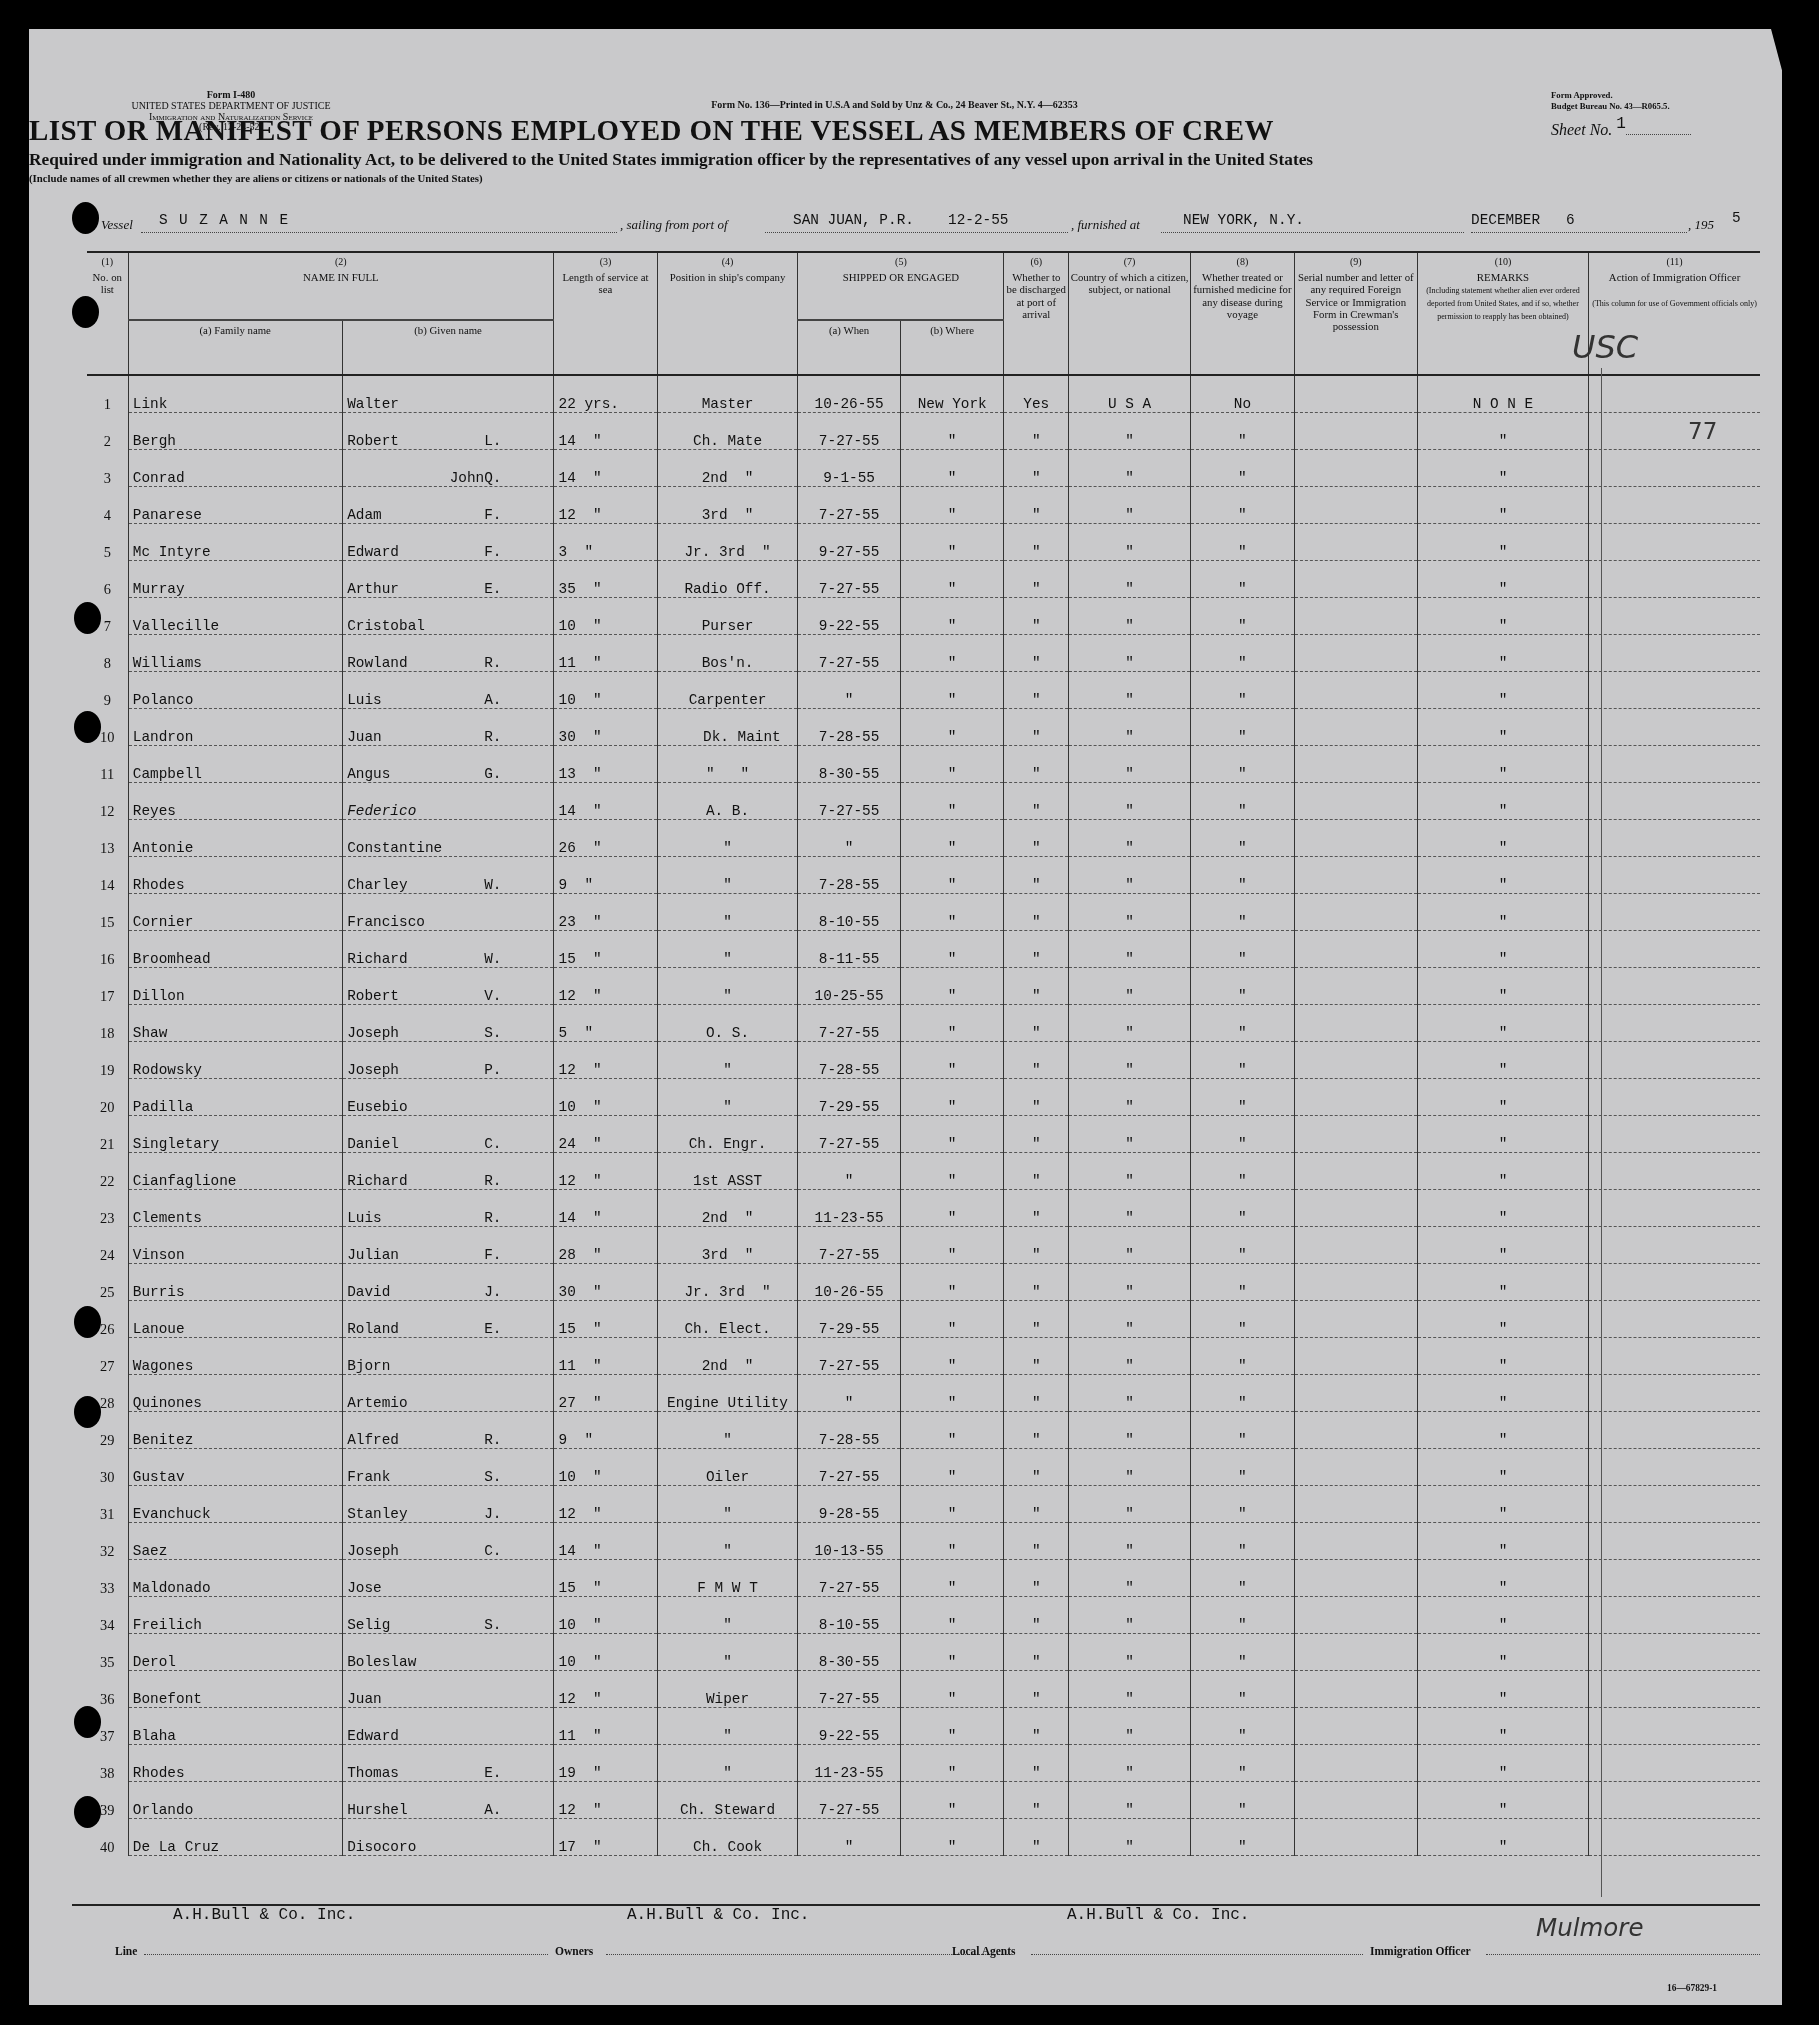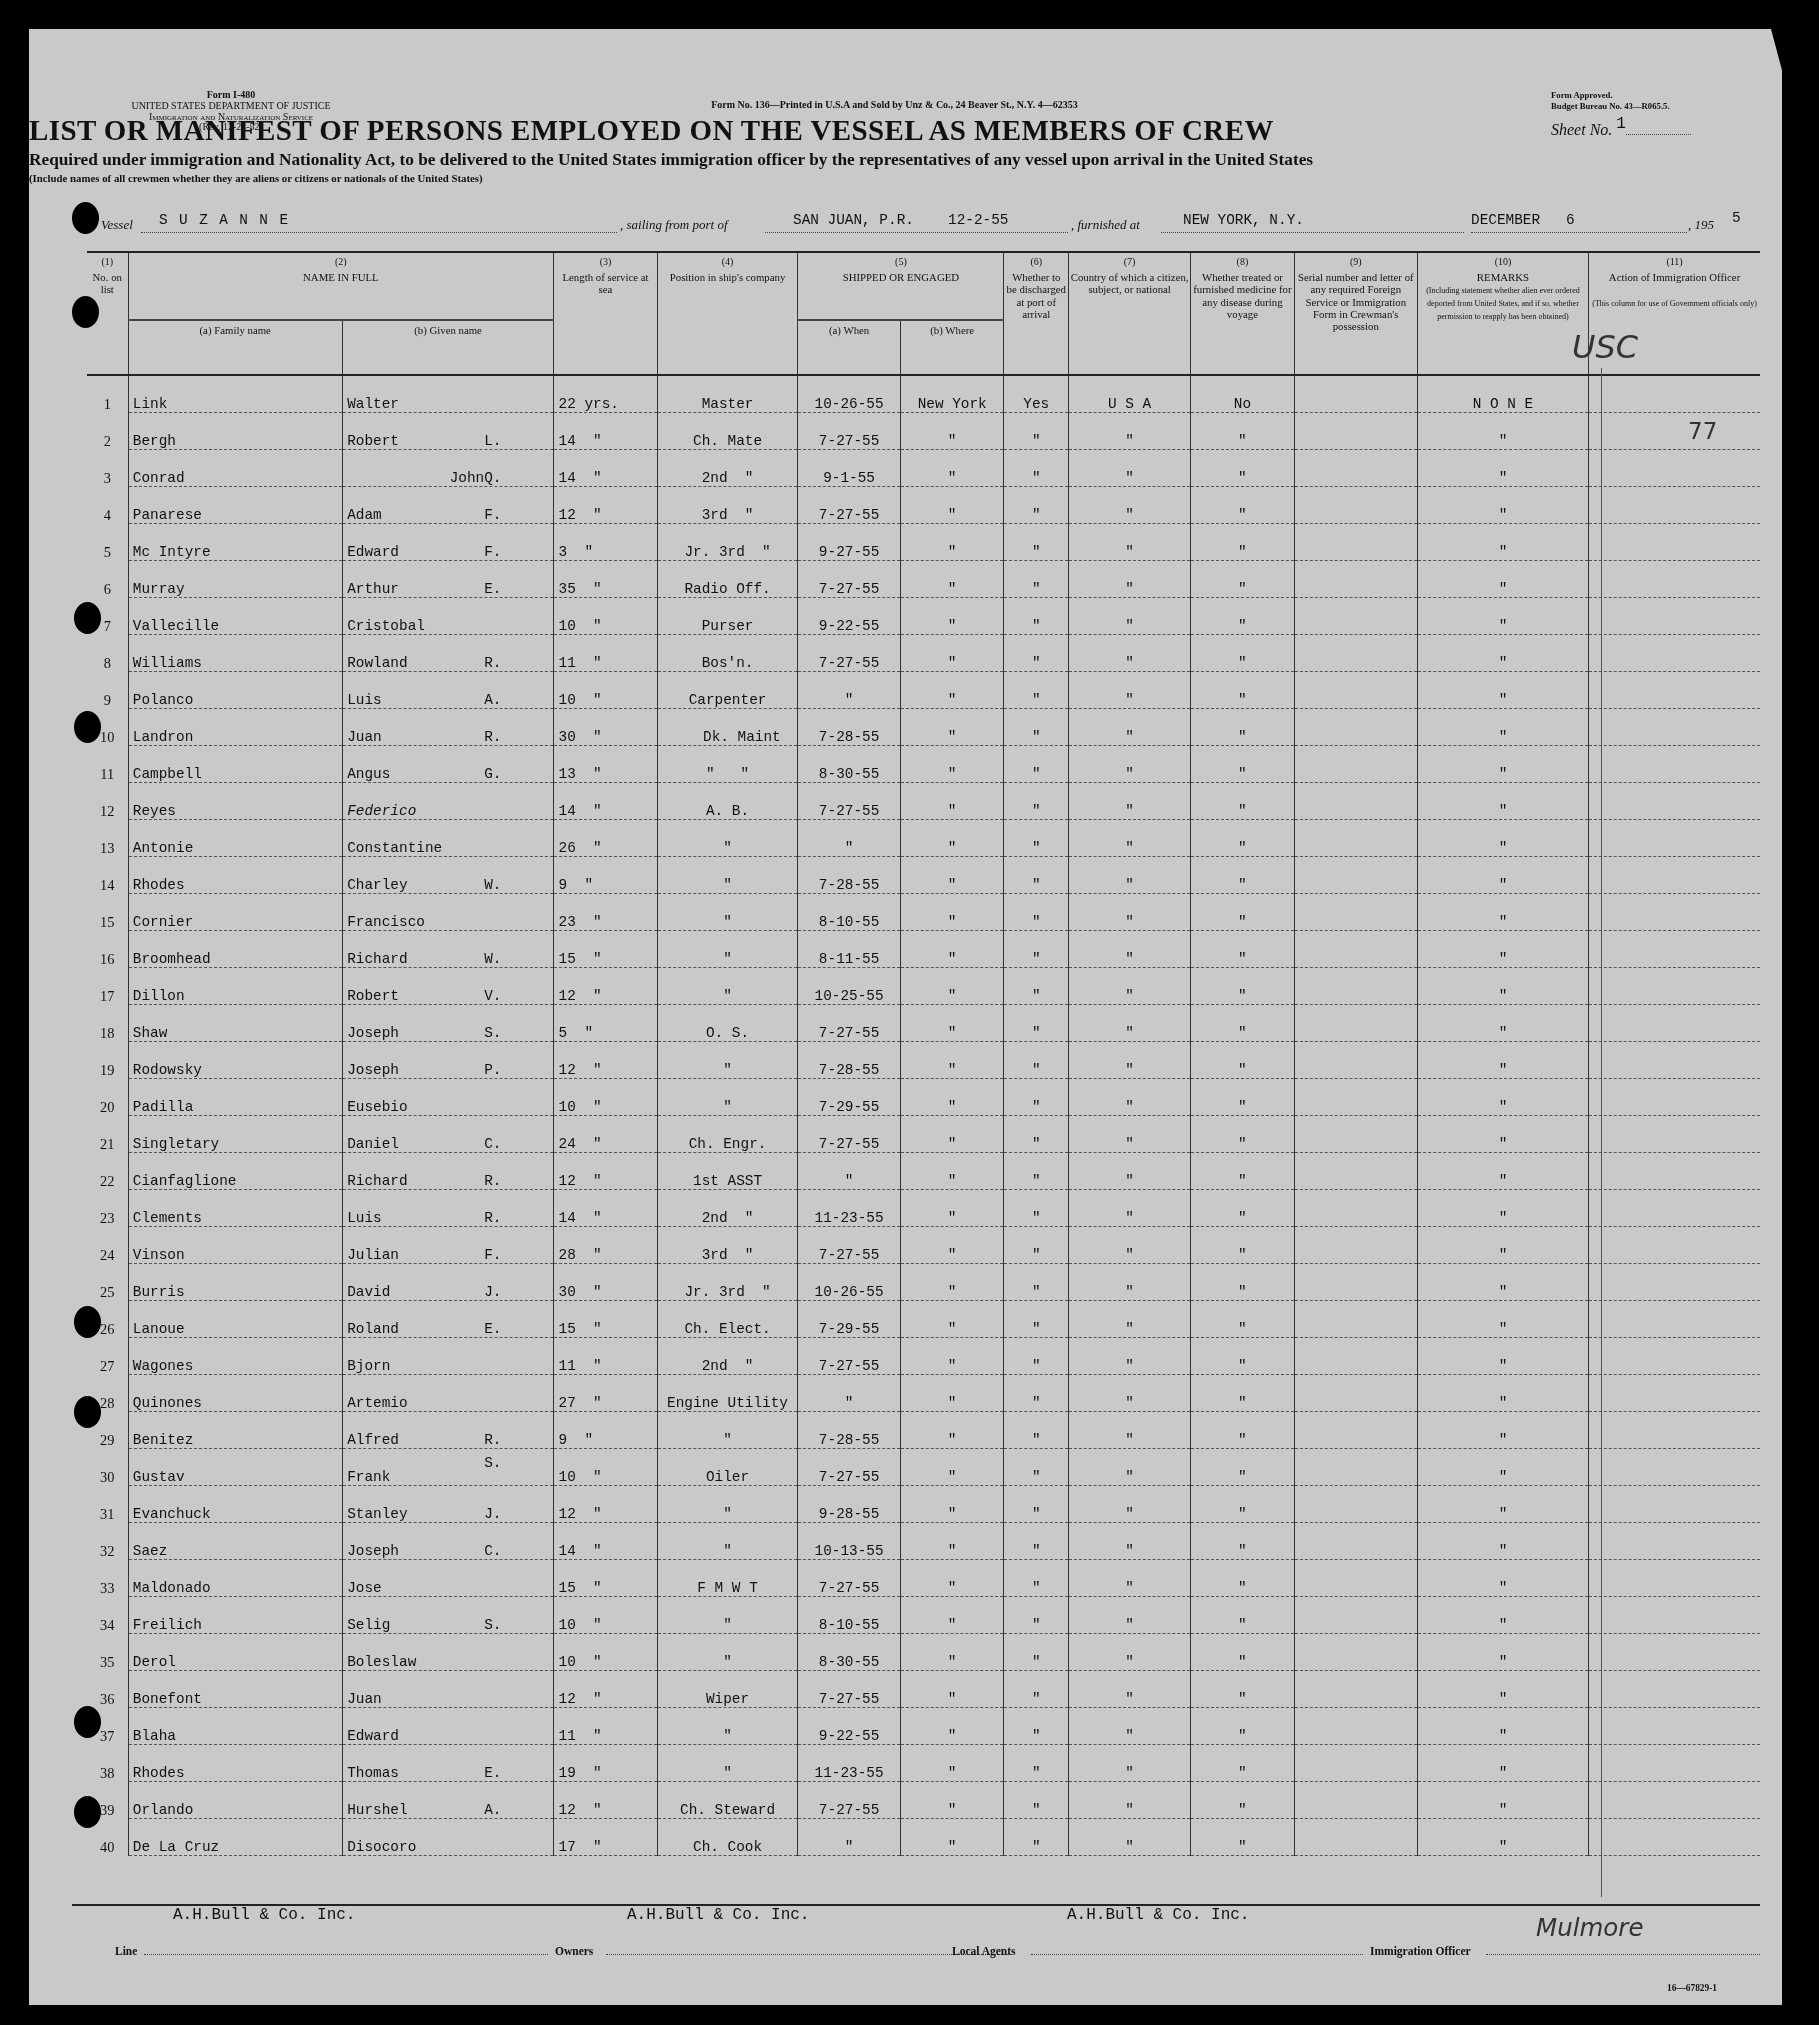--- a/index.html
+++ b/index.html
@@ -556,21 +556,21 @@
           <td class="c">"</td>
           <td class="c">"</td>
           <td class="c">"</td>
           <td></td>
           <td class="c">"</td>
           <td></td>
         </tr>
         <tr>
           <td class="num noleft">30</td>
           <td>Gustav</td>
-          <td style="position: relative;"><span style="display: inline-block; width: 137px; margin-top: 14px;"><span>Frank</span></span><span style="position: absolute; margin-left: 0px; left: auto;">S.</span></td>
+          <td style="position: relative;"><span style="display: inline-block; width: 137px;"><span>Frank</span></span><span style="position: absolute; margin-left: 0px; left: auto;">S.</span></td>
           <td style="white-space: pre;">10  "</td>
           <td class="c" style="white-space: pre;">Oiler</td>
           <td class="c">7-27-55</td>
           <td class="c">"</td>
           <td class="c">"</td>
           <td class="c">"</td>
           <td class="c">"</td>
           <td></td>
           <td class="c">"</td>
           <td></td>

